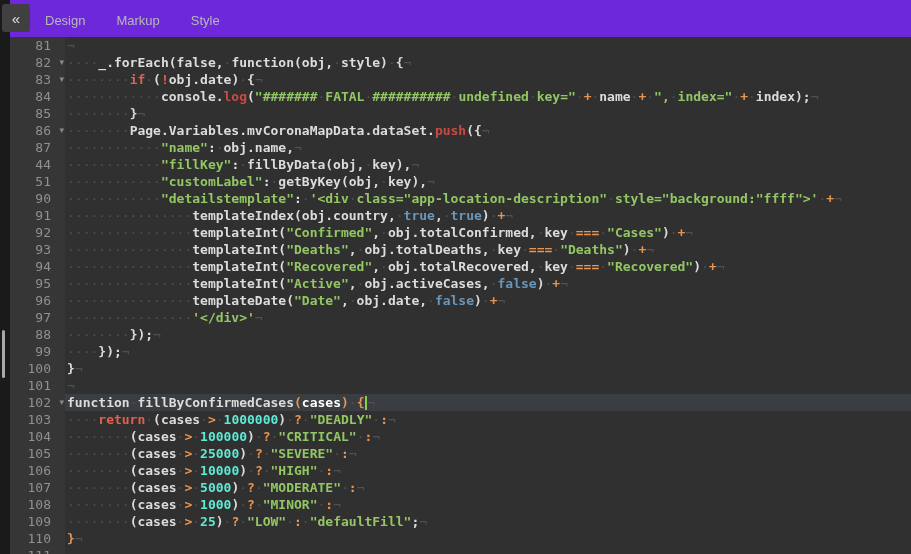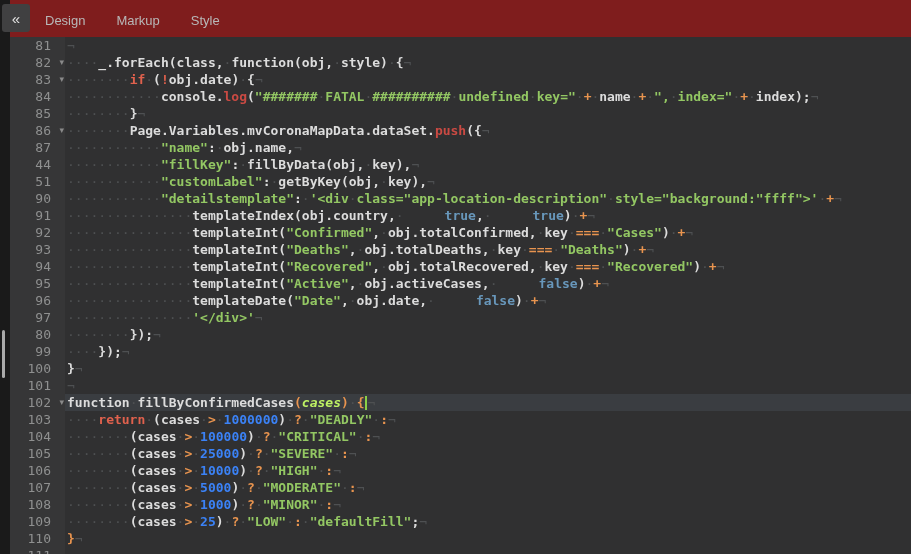--- a/index.html
+++ b/index.html
@@ -12,21 +12,21 @@
   .rail-thumb { position:absolute; left:2px; top:330px; width:3px; height:48px;
                 background:#a9a9a9; border-radius:2px; }
 
   
   .collapse-btn { position:absolute; left:2px; top:4px; width:28px; height:28px;
                   background:#404041; border-radius:3px; color:#e2e2e2; z-index:6;
                   display:flex; align-items:center; justify-content:center;
                   font-size:15px; cursor:pointer; }
 
   
-  .tabbar { position:absolute; left:10px; top:0; right:0; height:37px; background:#7f1d1d;
+  .tabbar { position:absolute; left:10px; top:0; right:0; height:37px; background:#6d28d9;
             display:flex; align-items:stretch; padding-left:26px; z-index:2; }
   .tab { padding:0 9px; display:flex; align-items:center; font-size:13px; color:#b8b8b8;
          border-top:3px solid transparent; margin-right:13px; cursor:pointer; white-space:nowrap; }
   .tab.active { background:#3d3e3f; color:#ffffff; font-weight:bold; border-top-color:#2492ef; }
 
   
   .editor { position:absolute; left:10px; top:37px; right:0; bottom:0; background:#303031;
             overflow:hidden; cursor:text; }
   .line { display:flex; height:17px; line-height:17px; white-space:pre;
           font-family:"DejaVu Sans Mono", monospace; font-size:13px; font-weight:bold; }
@@ -34,25 +34,25 @@
         padding-right:14px; font-weight:normal; position:relative; }
   .fold { position:absolute; right:1px; top:1px; font-size:9px; color:#8a8a8a;
           font-family:"DejaVu Sans", sans-serif; line-height:15px; cursor:pointer; }
   .lc { flex:1; padding-left:2px; }
   .line.active .lc { background:#3a3d41; }
 
   .ws { color:#4e5052; font-weight:normal; }
   .tk-p { color:#dcdcdc; }
   .tk-k { color:#e0614d; }
   .tk-s { color:#93c763; }
-  .tk-n { color:#3b82f6; }
-  .tk-a { color:#6897bb;margin-left:41px; }
+  .tk-n { color:#5eead4; }
+  .tk-a { color:#6897bb; }
   .tk-o { color:#e8944f; }
   .tk-m { color:#ca4a43; }
-  .tk-i { color:#bef264; font-style:italic; }
+  .tk-i { color:#ffffff; }
   .cursor { display:inline-block; width:2px; height:14px; background:#8ad047;
             vertical-align:middle; margin-left:1px; margin-top:-2px; }
 </style>
 </head>
 <body>
 
 <div class="app">
 
   <div class="rail">
     <div class="rail-thumb"></div>
@@ -64,37 +64,37 @@
 
   <div class="tabbar">
     <div class="tab">Design</div>
     <div class="tab">Markup</div>
     <div class="tab">Style</div>
   </div>
 
   <div class="editor">
     <div>
         <div class="line"><div class="ln">81</div><div class="lc"><span class="ws">¬</span></div></div>
-        <div class="line"><div class="ln">82<span class="fold">▾</span></div><div class="lc"><span class="ws">····</span><span class="tk-p">_.forEach(class,</span><span class="ws">·</span><span class="tk-p">function(obj,</span><span class="ws">·</span><span class="tk-p">style)</span><span class="ws">·</span><span class="tk-p">{</span><span class="ws">¬</span></div></div>
+        <div class="line"><div class="ln">82<span class="fold">▾</span></div><div class="lc"><span class="ws">····</span><span class="tk-p">_.forEach(false,</span><span class="ws">·</span><span class="tk-p">function(obj,</span><span class="ws">·</span><span class="tk-p">style)</span><span class="ws">·</span><span class="tk-p">{</span><span class="ws">¬</span></div></div>
         <div class="line"><div class="ln">83<span class="fold">▾</span></div><div class="lc"><span class="ws">········</span><span class="tk-k">if</span><span class="ws">·</span><span class="tk-p">(</span><span class="tk-k">!</span><span class="tk-p">obj.date)</span><span class="ws">·</span><span class="tk-p">{</span><span class="ws">¬</span></div></div>
         <div class="line"><div class="ln">84</div><div class="lc"><span class="ws">············</span><span class="tk-p">console.</span><span class="tk-m">log</span><span class="tk-p">(</span><span class="tk-s">"#######</span><span class="ws">·</span><span class="tk-s">FATAL</span><span class="ws">·</span><span class="tk-s">##########</span><span class="ws">·</span><span class="tk-s">undefined</span><span class="ws">·</span><span class="tk-s">key="</span><span class="ws">·</span><span class="tk-o">+</span><span class="ws">·</span><span class="tk-p">name</span><span class="ws">·</span><span class="tk-o">+</span><span class="ws">·</span><span class="tk-s">",</span><span class="ws">·</span><span class="tk-s">index="</span><span class="ws">·</span><span class="tk-o">+</span><span class="ws">·</span><span class="tk-p">index);</span><span class="ws">¬</span></div></div>
         <div class="line"><div class="ln">85</div><div class="lc"><span class="ws">········</span><span class="tk-p">}</span><span class="ws">¬</span></div></div>
         <div class="line"><div class="ln">86<span class="fold">▾</span></div><div class="lc"><span class="ws">········</span><span class="tk-p">Page.Variables.mvCoronaMapData.dataSet.</span><span class="tk-m">push</span><span class="tk-p">({</span><span class="ws">¬</span></div></div>
         <div class="line"><div class="ln">87</div><div class="lc"><span class="ws">············</span><span class="tk-s">"name"</span><span class="tk-p">:</span><span class="ws">·</span><span class="tk-p">obj.name,</span><span class="ws">¬</span></div></div>
         <div class="line"><div class="ln">44</div><div class="lc"><span class="ws">············</span><span class="tk-s">"fillKey"</span><span class="tk-p">:</span><span class="ws">·</span><span class="tk-p">fillByData(obj,</span><span class="ws">·</span><span class="tk-p">key),</span><span class="ws">¬</span></div></div>
         <div class="line"><div class="ln">51</div><div class="lc"><span class="ws">············</span><span class="tk-s">"customLabel"</span><span class="tk-p">:</span><span class="ws">·</span><span class="tk-p">getByKey(obj,</span><span class="ws">·</span><span class="tk-p">key),</span><span class="ws">¬</span></div></div>
         <div class="line"><div class="ln">90</div><div class="lc"><span class="ws">············</span><span class="tk-s">"detailstemplate"</span><span class="tk-p">:</span><span class="ws">·</span><span class="tk-s">'&lt;div</span><span class="ws">·</span><span class="tk-s">class="app-location-description"</span><span class="ws">·</span><span class="tk-s">style="background:"ffff"&gt;'</span><span class="ws">·</span><span class="tk-o">+</span><span class="ws">¬</span></div></div>
         <div class="line"><div class="ln">91</div><div class="lc"><span class="ws">················</span><span class="tk-p">templateIndex(obj.country,</span><span class="ws">·</span><span class="tk-a">true</span><span class="tk-p">,</span><span class="ws">·</span><span class="tk-a">true</span><span class="tk-p">)</span><span class="ws">·</span><span class="tk-o">+</span><span class="ws">¬</span></div></div>
         <div class="line"><div class="ln">92</div><div class="lc"><span class="ws">················</span><span class="tk-p">templateInt(</span><span class="tk-s">"Confirmed"</span><span class="tk-p">,</span><span class="ws">·</span><span class="tk-p">obj.totalConfirmed,</span><span class="ws">·</span><span class="tk-p">key</span><span class="ws">·</span><span class="tk-o">===</span><span class="ws">·</span><span class="tk-s">"Cases"</span><span class="tk-p">)</span><span class="ws">·</span><span class="tk-o">+</span><span class="ws">¬</span></div></div>
         <div class="line"><div class="ln">93</div><div class="lc"><span class="ws">················</span><span class="tk-p">templateInt(</span><span class="tk-s">"Deaths"</span><span class="tk-p">,</span><span class="ws">·</span><span class="tk-p">obj.totalDeaths,</span><span class="ws">·</span><span class="tk-p">key</span><span class="ws">·</span><span class="tk-o">===</span><span class="ws">·</span><span class="tk-s">"Deaths"</span><span class="tk-p">)</span><span class="ws">·</span><span class="tk-o">+</span><span class="ws">¬</span></div></div>
         <div class="line"><div class="ln">94</div><div class="lc"><span class="ws">················</span><span class="tk-p">templateInt(</span><span class="tk-s">"Recovered"</span><span class="tk-p">,</span><span class="ws">·</span><span class="tk-p">obj.totalRecovered,</span><span class="ws">·</span><span class="tk-p">key</span><span class="ws">·</span><span class="tk-o">===</span><span class="ws">·</span><span class="tk-s">"Recovered"</span><span class="tk-p">)</span><span class="ws">·</span><span class="tk-o">+</span><span class="ws">¬</span></div></div>
         <div class="line"><div class="ln">95</div><div class="lc"><span class="ws">················</span><span class="tk-p">templateInt(</span><span class="tk-s">"Active"</span><span class="tk-p">,</span><span class="ws">·</span><span class="tk-p">obj.activeCases,</span><span class="ws">·</span><span class="tk-a">false</span><span class="tk-p">)</span><span class="ws">·</span><span class="tk-o">+</span><span class="ws">¬</span></div></div>
         <div class="line"><div class="ln">96</div><div class="lc"><span class="ws">················</span><span class="tk-p">templateDate(</span><span class="tk-s">"Date"</span><span class="tk-p">,</span><span class="ws">·</span><span class="tk-p">obj.date,</span><span class="ws">·</span><span class="tk-a">false</span><span class="tk-p">)</span><span class="ws">·</span><span class="tk-o">+</span><span class="ws">¬</span></div></div>
         <div class="line"><div class="ln">97</div><div class="lc"><span class="ws">················</span><span class="tk-s">'&lt;/div&gt;'</span><span class="ws">¬</span></div></div>
-        <div class="line"><div class="ln">80</div><div class="lc"><span class="ws">········</span><span class="tk-p">});</span><span class="ws">¬</span></div></div>
+        <div class="line"><div class="ln">88</div><div class="lc"><span class="ws">········</span><span class="tk-p">});</span><span class="ws">¬</span></div></div>
         <div class="line"><div class="ln">99</div><div class="lc"><span class="ws">····</span><span class="tk-p">});</span><span class="ws">¬</span></div></div>
         <div class="line"><div class="ln">100</div><div class="lc"><span class="tk-p">}</span><span class="ws">¬</span></div></div>
         <div class="line"><div class="ln">101</div><div class="lc"><span class="ws">¬</span></div></div>
         <div class="line active"><div class="ln">102<span class="fold">▾</span></div><div class="lc"><span class="tk-p">function</span><span class="ws">·</span><span class="tk-p">fillByConfirmedCases</span><span class="tk-o">(</span><span class="tk-i">cases</span><span class="tk-o">)</span><span class="ws">·</span><span class="tk-o">{</span><span class="cursor"></span><span class="ws">¬</span></div></div>
         <div class="line"><div class="ln">103</div><div class="lc"><span class="ws">····</span><span class="tk-k">return</span><span class="ws">·</span><span class="tk-p">(cases</span><span class="ws">·</span><span class="tk-o">&gt;</span><span class="ws">·</span><span class="tk-n">1000000</span><span class="tk-p">)</span><span class="ws">·</span><span class="tk-o">?</span><span class="ws">·</span><span class="tk-s">"DEADLY"</span><span class="ws">·</span><span class="tk-o">:</span><span class="ws">¬</span></div></div>
         <div class="line"><div class="ln">104</div><div class="lc"><span class="ws">········</span><span class="tk-p">(cases</span><span class="ws">·</span><span class="tk-o">&gt;</span><span class="ws">·</span><span class="tk-n">100000</span><span class="tk-p">)</span><span class="ws">·</span><span class="tk-o">?</span><span class="ws">·</span><span class="tk-s">"CRITICAL"</span><span class="ws">·</span><span class="tk-o">:</span><span class="ws">¬</span></div></div>
         <div class="line"><div class="ln">105</div><div class="lc"><span class="ws">········</span><span class="tk-p">(cases</span><span class="ws">·</span><span class="tk-o">&gt;</span><span class="ws">·</span><span class="tk-n">25000</span><span class="tk-p">)</span><span class="ws">·</span><span class="tk-o">?</span><span class="ws">·</span><span class="tk-s">"SEVERE"</span><span class="ws">·</span><span class="tk-o">:</span><span class="ws">¬</span></div></div>
         <div class="line"><div class="ln">106</div><div class="lc"><span class="ws">········</span><span class="tk-p">(cases</span><span class="ws">·</span><span class="tk-o">&gt;</span><span class="ws">·</span><span class="tk-n">10000</span><span class="tk-p">)</span><span class="ws">·</span><span class="tk-o">?</span><span class="ws">·</span><span class="tk-s">"HIGH"</span><span class="ws">·</span><span class="tk-o">:</span><span class="ws">¬</span></div></div>
         <div class="line"><div class="ln">107</div><div class="lc"><span class="ws">········</span><span class="tk-p">(cases</span><span class="ws">·</span><span class="tk-o">&gt;</span><span class="ws">·</span><span class="tk-n">5000</span><span class="tk-p">)</span><span class="ws">·</span><span class="tk-o">?</span><span class="ws">·</span><span class="tk-s">"MODERATE"</span><span class="ws">·</span><span class="tk-o">:</span><span class="ws">¬</span></div></div>
         <div class="line"><div class="ln">108</div><div class="lc"><span class="ws">········</span><span class="tk-p">(cases</span><span class="ws">·</span><span class="tk-o">&gt;</span><span class="ws">·</span><span class="tk-n">1000</span><span class="tk-p">)</span><span class="ws">·</span><span class="tk-o">?</span><span class="ws">·</span><span class="tk-s">"MINOR"</span><span class="ws">·</span><span class="tk-o">:</span><span class="ws">¬</span></div></div>

